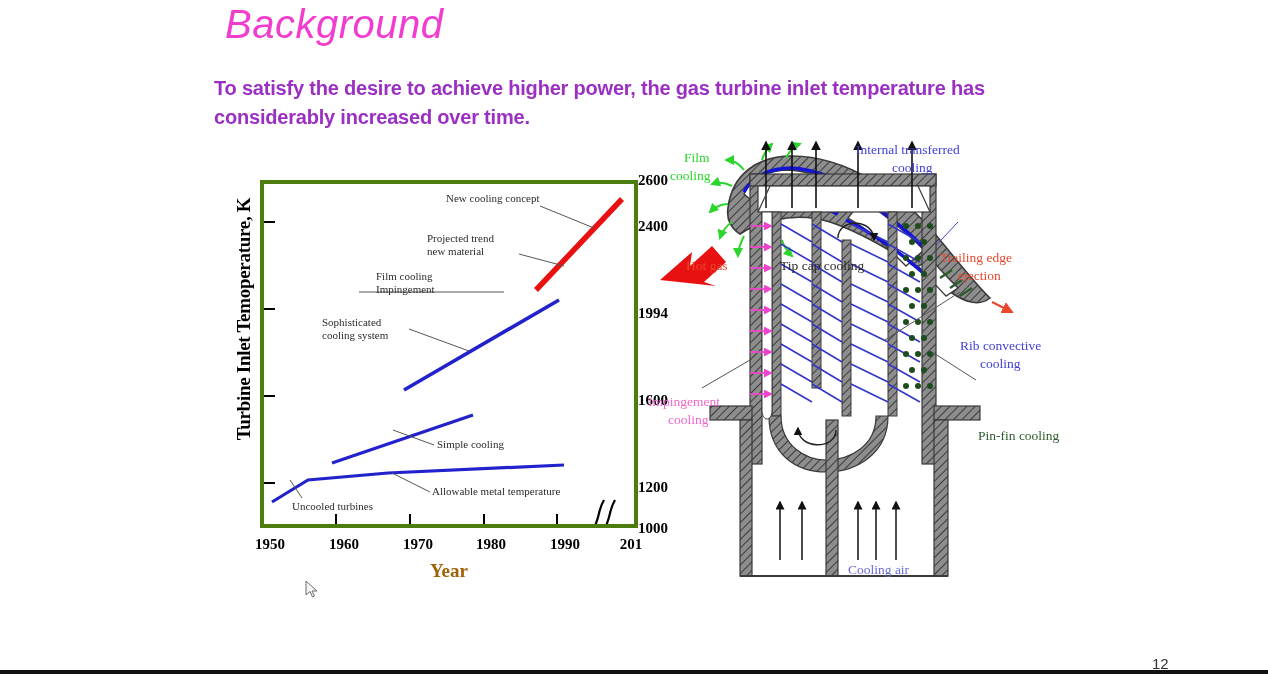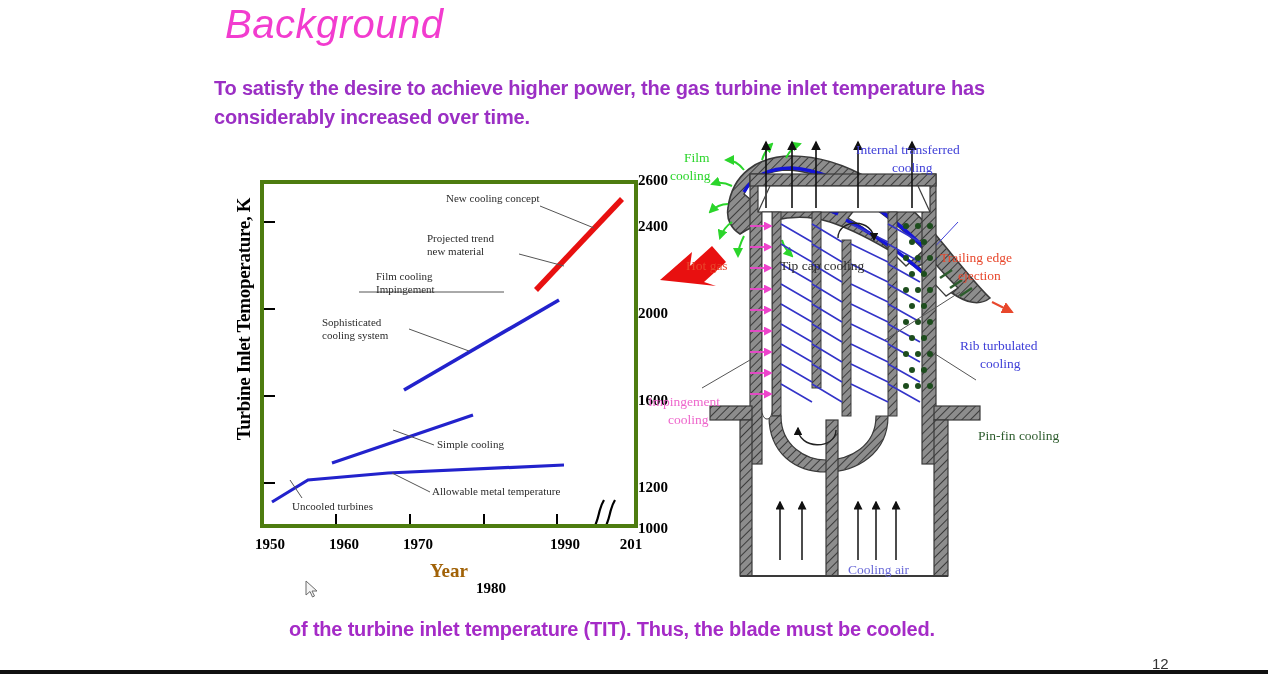--- a/index.html
+++ b/index.html
@@ -82,29 +82,29 @@
 <div id="slide-title">Background</div>
 
 <div id="top-statement">To satisfy the desire to achieve higher power, the gas turbine inlet temperature has considerably increased over time.</div>
 
 <div id="chart-figure">
 
   <div id="chart-ylabel">Turbine Inlet Temoperature, K</div>
 
   <div class="ytick-label" style="top:4px;">2600</div>
   <div class="ytick-label" style="top:50px;">2400</div>
-  <div class="ytick-label" style="top:137px;">2000</div>
+  <div class="ytick-label" style="top:137px;">1994</div>
   <div class="ytick-label" style="top:224px;">1600</div>
   <div class="ytick-label" style="top:311px;">1200</div>
   <div class="ytick-label" style="top:352px;">1000</div>
 
   <div class="xtick-label" style="left:42px;">1950</div>
   <div class="xtick-label" style="left:116px;">1960</div>
   <div class="xtick-label" style="left:190px;">1970</div>
-  <div class="xtick-label" style="left:263px;margin-top:44px;">1980</div>
+  <div class="xtick-label" style="left:263px;">1980</div>
   <div class="xtick-label" style="left:337px;">1990</div>
   <div class="xtick-label" style="left:403px;">201</div>
 
   <div id="chart-xlabel">Year</div>
 
   <div id="chart-plot-frame">
     <svg width="370" height="340" viewBox="0 0 370 340" style="position:absolute;left:0;top:0;">
 
       <g stroke="#000" stroke-width="2">
         <line x1="0" y1="38" x2="11" y2="38"></line>
@@ -341,30 +341,29 @@
   </svg>
 
   <div class="diag-label" style="left:44px;top:20px;color:#2bd52b;">Film</div>
   <div class="diag-label" style="left:30px;top:38px;color:#2bd52b;">cooling</div>
   <div class="diag-label" style="left:216px;top:12px;color:#4040d8;">Internal transferred</div>
   <div class="diag-label" style="left:252px;top:30px;color:#4040d8;">cooling</div>
   <div class="diag-label" style="left:46px;top:128px;color:#e8472c;">Hot gas</div>
   <div class="diag-label" style="left:300px;top:120px;color:#e8472c;">Trailing edge</div>
   <div class="diag-label" style="left:318px;top:138px;color:#e8472c;">ejection</div>
   <div class="diag-label" style="left:140px;top:128px;color:#2b2b2b;">Tip cap cooling</div>
-  <div class="diag-label" style="left:320px;top:208px;color:#4040d8;">Rib turbulated</div>
+  <div class="diag-label" style="left:320px;top:208px;color:#4040d8;">Rib convective</div>
   <div class="diag-label" style="left:340px;top:226px;color:#4040d8;">cooling</div>
   <div class="diag-label" style="left:338px;top:298px;color:#2d5c2d;">Pin-fin cooling</div>
   <div class="diag-label" style="left:8px;top:264px;color:#ee66cc;">Impingement</div>
   <div class="diag-label" style="left:28px;top:282px;color:#ee66cc;">cooling</div>
   <div class="diag-label" style="left:208px;top:432px;color:#6a6ad8;">Cooling air</div>
 </div>
 
 <div id="bottom-statement">
-  <div>of the turbine inlet temperature (TIT). Thus, the blade must be cooled.</div>
 </div>
 
 <div id="page-number">12</div>
 
 <div id="slide-bottom-rule"></div>
 
 <svg id="mouse-cursor" viewBox="0 0 14 18">
   <path d="M1,1 L1,15 L5,11.5 L7.5,17 L9.5,16 L7,11 L12,11 Z" fill="#f5f5f5" stroke="#6b6b6b" stroke-width="1"></path>
 </svg>
 

